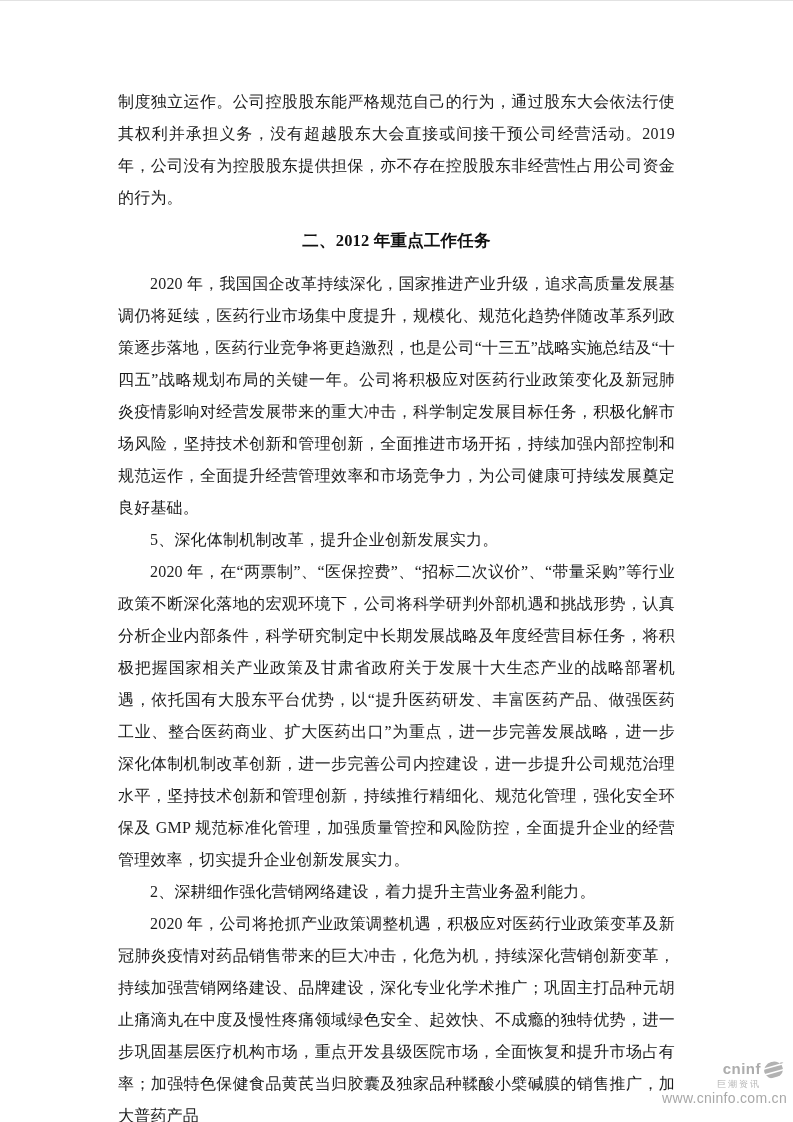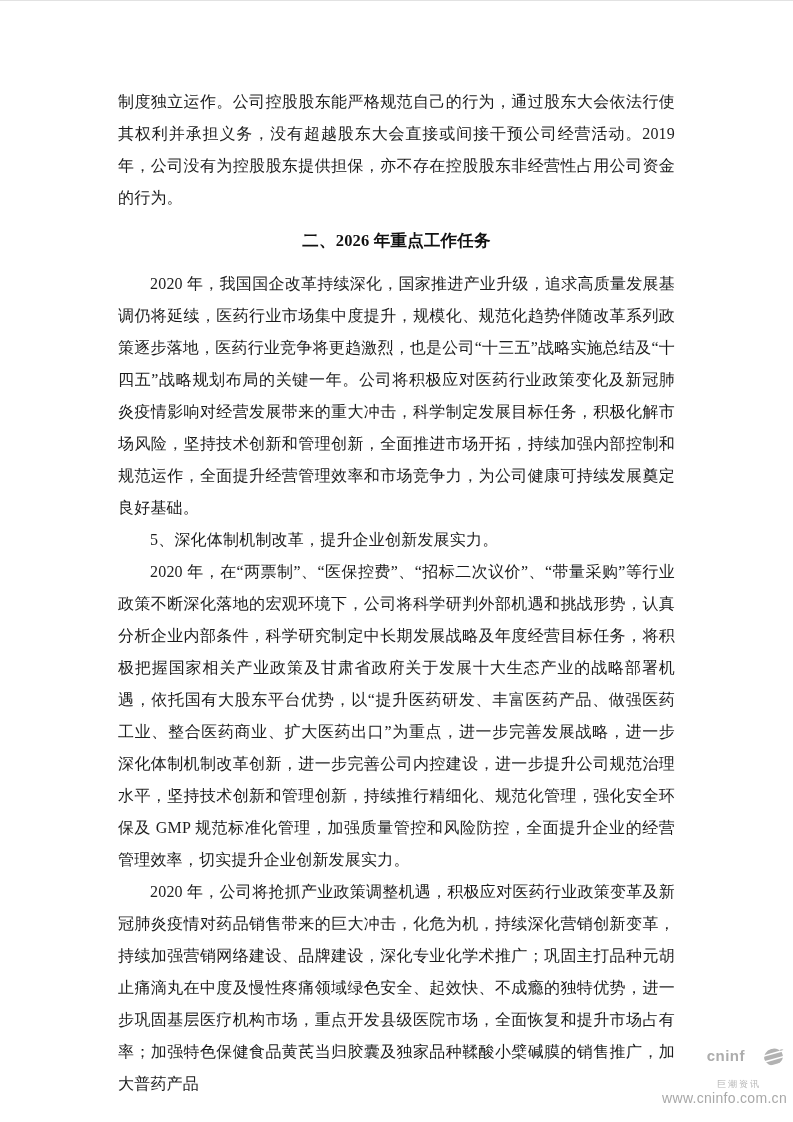--- a/index.html
+++ b/index.html
@@ -48,59 +48,60 @@
     text-align: right;
     font-family: "Liberation Sans", "DejaVu Sans", sans-serif;
     color: #b2b2b2;
     line-height: 1.1;
     user-select: none;
   }
   .wm-brand-row {
     display: flex;
     align-items: center;
     justify-content: flex-end;
-    gap: 18px;
+    gap: 2px;
     margin-right: 3px;
   }
   .wm-brand {
     font-size: 15px;
     font-weight: bold;
     letter-spacing: 0.5px;
     color: #adadad;
   }
   .wm-icon { display: inline-block; width: 21px; height: 18px; }
   .wm-cn {
     font-size: 9px;
     letter-spacing: 2px;
-    margin: 14px 26px 1px 0;
+    margin: 1px 26px 1px 0;
     color: #b5b5b5;
   }
   .wm-url {
     font-size: 14px;
     letter-spacing: 0.3px;
     color: #a8a8a8;
   }
 </style>
 </head>
 <body>
 
 <div class="page">
   <div class="top-edge"></div>
 
   <div class="content">
     <p class="para no-indent">制度独立运作。公司控股股东能严格规范自己的行为，通过股东大会依法行使其权利并承担义务，没有超越股东大会直接或间接干预公司经营活动。2019 年，公司没有为控股股东提供担保，亦不存在控股股东非经营性占用公司资金的行为。</p>
 
-    <h2 class="heading">二、2026 年重点工作任务</h2>
+    <h2 class="heading">二、2012 年重点工作任务</h2>
 
     <p class="para">2020 年，我国国企改革持续深化，国家推进产业升级，追求高质量发展基调仍将延续，医药行业市场集中度提升，规模化、规范化趋势伴随改革系列政策逐步落地，医药行业竞争将更趋激烈，也是公司“十三五”战略实施总结及“十四五”战略规划布局的关键一年。公司将积极应对医药行业政策变化及新冠肺炎疫情影响对经营发展带来的重大冲击，科学制定发展目标任务，积极化解市场风险，坚持技术创新和管理创新，全面推进市场开拓，持续加强内部控制和规范运作，全面提升经营管理效率和市场竞争力，为公司健康可持续发展奠定良好基础。</p>
 
     <p class="para">5、深化体制机制改革，提升企业创新发展实力。</p>
 
     <p class="para">2020 年，在“两票制”、“医保控费”、“招标二次议价”、“带量采购”等行业政策不断深化落地的宏观环境下，公司将科学研判外部机遇和挑战形势，认真分析企业内部条件，科学研究制定中长期发展战略及年度经营目标任务，将积极把握国家相关产业政策及甘肃省政府关于发展十大生态产业的战略部署机遇，依托国有大股东平台优势，以“提升医药研发、丰富医药产品、做强医药工业、整合医药商业、扩大医药出口”为重点，进一步完善发展战略，进一步深化体制机制改革创新，进一步完善公司内控建设，进一步提升公司规范治理水平，坚持技术创新和管理创新，持续推行精细化、规范化管理，强化安全环保及 GMP 规范标准化管理，加强质量管控和风险防控，全面提升企业的经营管理效率，切实提升企业创新发展实力。</p>
 
+    <p class="para">2、深耕细作强化营销网络建设，着力提升主营业务盈利能力。</p>
 
     <p class="para">2020 年，公司将抢抓产业政策调整机遇，积极应对医药行业政策变革及新冠肺炎疫情对药品销售带来的巨大冲击，化危为机，持续深化营销创新变革，持续加强营销网络建设、品牌建设，深化专业化学术推广；巩固主打品种元胡止痛滴丸在中度及慢性疼痛领域绿色安全、起效快、不成瘾的独特优势，进一步巩固基层医疗机构市场，重点开发县级医院市场，全面恢复和提升市场占有率；加强特色保健食品黄芪当归胶囊及独家品种鞣酸小檗碱膜的销售推广，加大普药产品</p>
   </div>
 
   <div class="watermark">
     <div class="wm-brand-row">
       <span class="wm-brand">cninf</span>
       <span class="wm-icon">
         <svg width="21" height="18" viewBox="0 0 24 21" xmlns="http://www.w3.org/2000/svg">
           <defs>

